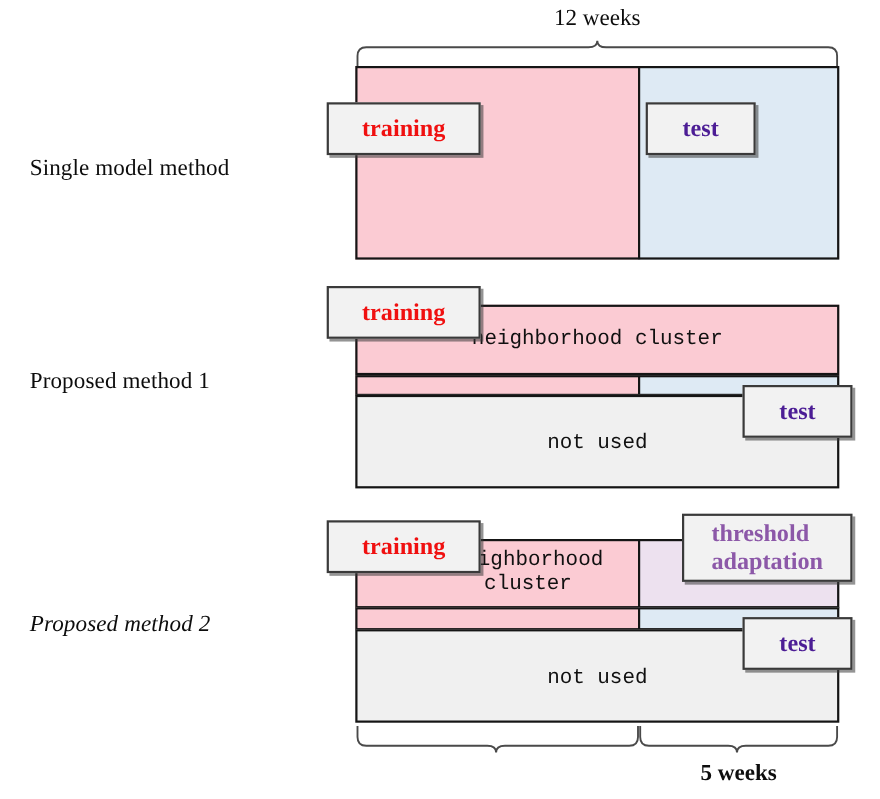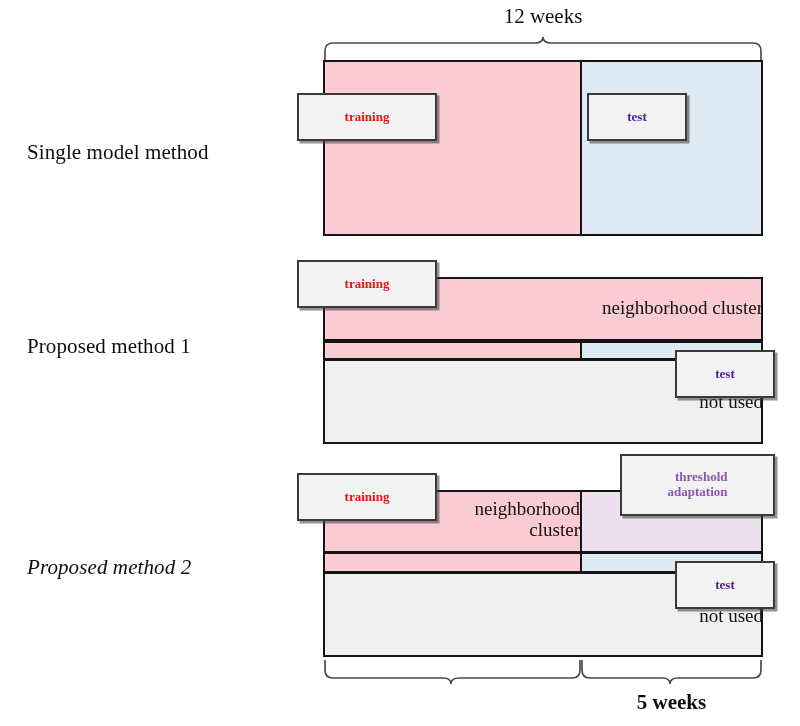--- a/index.html
+++ b/index.html
@@ -29,43 +29,43 @@
     box-sizing:border-box;
     border:2.2px solid #151515;
   }
   .pink  {background:#FBCBD3;}
   .blue  {background:#DEEAF4;}
   .lav   {background:#EDE1EF;}
   .gray  {background:#F0F0F0;}
 
   .inner-text{
     position:absolute;
-    font-family:Liberation Serif, serif;
+    font-family:Liberation Mono, monospace;
     font-size:19px;
     color:#101010;
-    text-align:right;
+    text-align:center;
     line-height:1.08;
     white-space:pre-line;
   }
 
   
   .callout{
     position:absolute;
     box-sizing:border-box;
     background:#F2F2F2;
     border:2.2px solid #3a3a3a;
     box-shadow:2.5px 2.5px 0 rgba(60,60,60,.55);
     display:flex;
     align-items:center;
     justify-content:center;
     font-family:"Liberation Serif", serif;
     font-weight:bold;
-    font-size:13px;
+    font-size:22px;
     line-height:1.12;
-    text-align:right;
+    text-align:left;
     white-space:pre-line;
   }
   .c-training{color:#F01010;}
   .c-test{color:#4c1d95;}
   .c-thresh{color:#8C58A8;}
 
   
   .brace{position:absolute;}
   .brace svg{display:block;overflow:visible;}
   .measure-label{
@@ -124,21 +124,21 @@
   <div class="bar lav" style="left:580px;top:490px;width:183px;height:63px;"></div>
 
   <div class="bar pink" style="left:323px;top:552px;width:259px;height:21px;"></div>
   <div class="bar blue" style="left:580px;top:552px;width:183px;height:21px;"></div>
 
   <div class="bar gray" style="left:323px;top:572px;width:440px;height:85px;"></div>
   <div class="inner-text" style="left:323px;top:606px;width:440px;">not used</div>
 
   <div class="callout c-training" style="left:297px;top:473px;width:140px;height:48px;">training</div>
 
-  <div class="callout c-thresh" style="left:620px;top:454px;width:155px;height:62px;">threshold
+  <div class="callout c-thresh" style="left:620px;top:467px;width:155px;height:62px;">threshold
 adaptation</div>
 
   <div class="callout c-test" style="left:675px;top:561px;width:100px;height:48px;">test</div>
 
   <div class="brace" style="left:323px;top:659px;width:259px;height:26px;">
     <svg width="259" height="26" viewBox="0 0 259 26">
       <path d="M2,1 L2,11 Q2,19 10,19 L120,19 Q128,19 128,25 Q128,19 136,19 L249,19 Q257,19 257,11 L257,1" fill="none" stroke="#4a4a4a" stroke-width="1.7"></path>
     </svg>
   </div>
 

